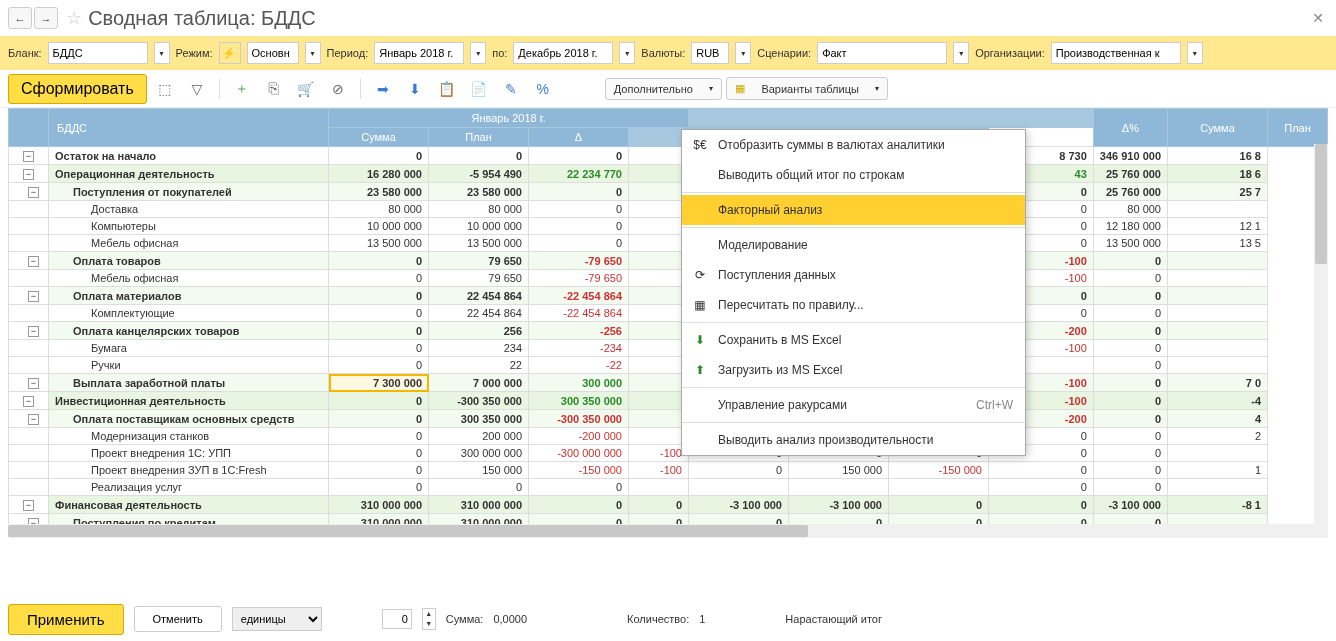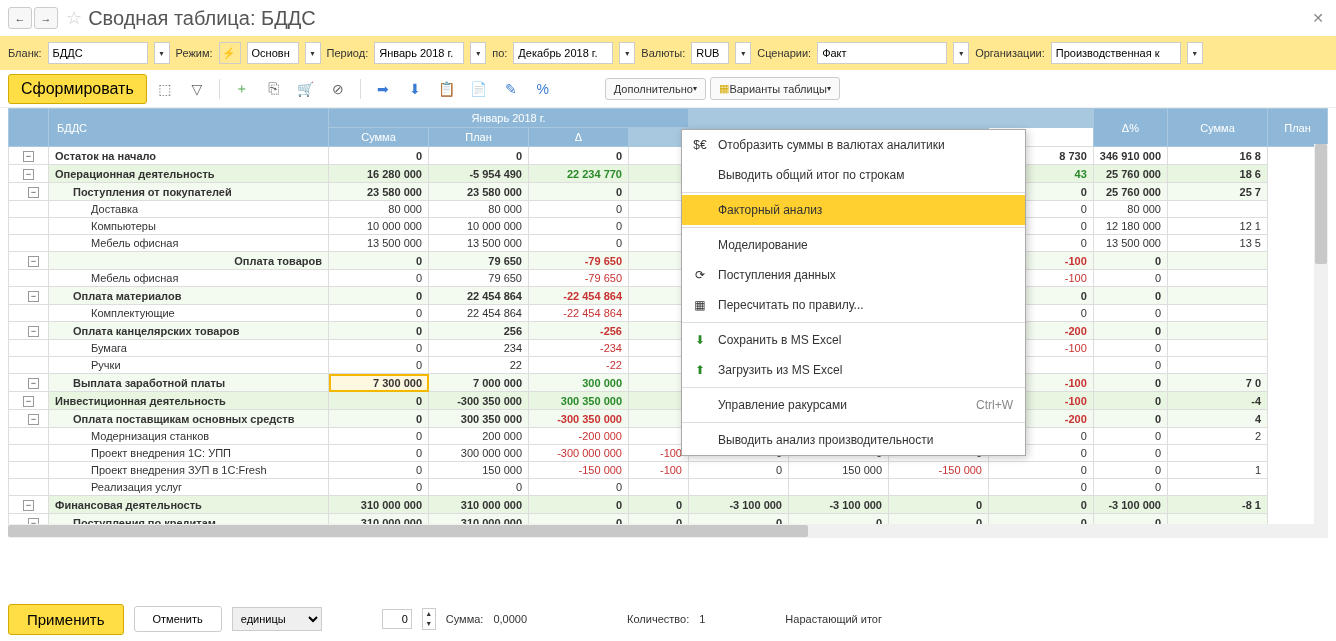--- a/index.html
+++ b/index.html
@@ -11,21 +11,21 @@
 .close-x { margin-left: auto; font-size: 14px; color: #888; cursor: pointer; padding: 4px; }
 .filterbar { background: #ffe890; padding: 6px 8px; display: flex; align-items: center; gap: 6px; height: 34px; }
 .flabel { font-size: 11px; color: #333; }
 .finput { background: #fff; border: 1px solid #ccc; height: 22px; padding: 2px 4px; font-size: 11px; }
 .fdrop { width: 16px; height: 22px; border: 1px solid #ccc; background: #fff; display: flex; align-items: center; justify-content: center; font-size: 8px; cursor: pointer; }
 .bolt { width: 22px; height: 22px; background: #ffe890; border: 1px solid #ccc; display: flex; align-items: center; justify-content: center; color: #e8a800; }
 .toolbar { padding: 6px 8px; display: flex; align-items: center; gap: 4px; height: 38px; border-bottom: 1px solid #eee; }
 .btn-main { background: #ffdd44; border: 1px solid #d4aa00; padding: 5px 12px; border-radius: 3px; font-size: 16px; cursor: pointer; }
 .tbtn { width: 28px; height: 26px; display: flex; align-items: center; justify-content: center; cursor: pointer; border-radius: 3px; color: #666; font-size: 14px; }
 .tsep { width: 1px; height: 20px; background: #ddd; margin: 0 4px; }
-.btn-drop { border: 1px solid #ccc; padding: 4px 8px; border-radius: 3px; display: flex; align-items: center; gap: 0; cursor: pointer; font-size: 11px; background: #fafafa; }
+.btn-drop { border: 1px solid #ccc; padding: 4px 8px; border-radius: 3px; display: flex; align-items: center; gap: 16px; cursor: pointer; font-size: 11px; background: #fafafa; }
 .grid-wrap { position: relative; height: 430px; overflow: hidden; margin: 0 8px; }
 .grid { width: 1320px; border-collapse: collapse; font-size: 11px; }
 .grid th { background: #8fb8d8; color: #fff; border: 1px solid #a8c8e0; padding: 3px 6px; font-weight: normal; text-align: center; height: 18px; }
 .grid td { border: 1px solid #ddd; padding: 2px 6px; height: 17px; white-space: nowrap; }
 .grid .rowlabel { text-align: left; }
 .grid .num { text-align: right; }
 .tree-col { width: 40px; text-align: center; background: #fff; }
 .treebox { display: inline-block; width: 11px; height: 11px; border: 1px solid #999; font-size: 9px; line-height: 9px; text-align: center; cursor: pointer; }
 .bold { font-weight: bold; }
 .greenbg { background: #e8f5e0; }
@@ -217,21 +217,21 @@
           <td class="num"></td>
           <td class="num"></td>
           <td class="num"></td>
           <td class="num"></td>
           <td class="num">0</td>
           <td class="num">13 500 000</td>
           <td class="num">13 5</td>
         </tr>
         <tr class="lightgreen">
           <td class="tree-col"><span class="treebox" style="margin-left: 10px;">−</span></td>
-          <td class="rowlabel bold" style="padding-left: 24px; text-align: right;">Оплата товаров</td>
+          <td class="rowlabel bold" style="padding-left: 24px;">Оплата товаров</td>
           <td class="num bold">0</td>
           <td class="num bold">79 650</td>
           <td class="num bold red-t">-79 650</td>
           <td class="num bold"></td>
           <td class="num bold"></td>
           <td class="num bold"></td>
           <td class="num bold">0</td>
           <td class="num bold red-t">-100</td>
           <td class="num bold">0</td>
           <td class="num bold"></td>

